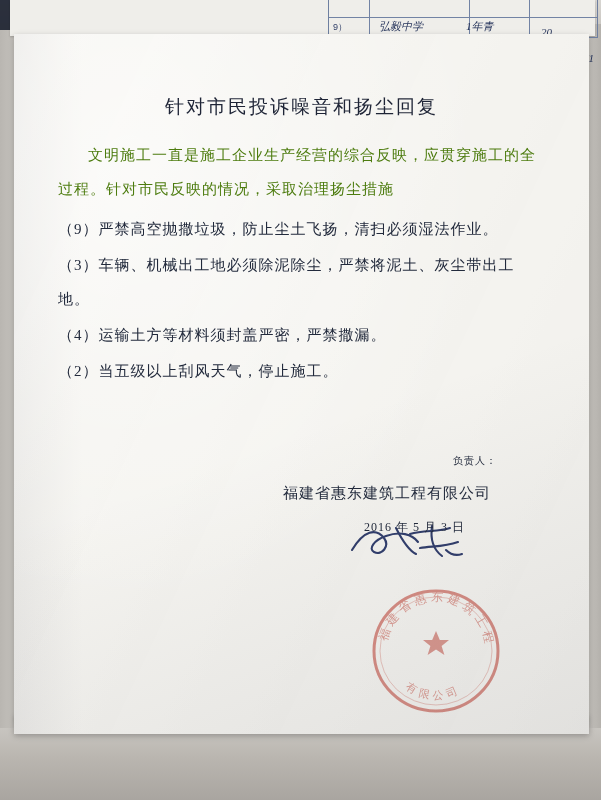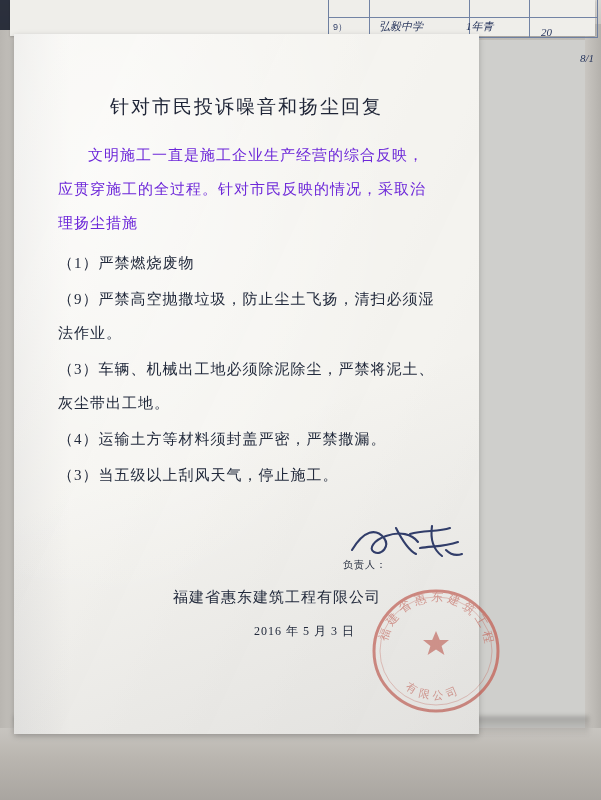--- a/index.html
+++ b/index.html
@@ -99,21 +99,21 @@
     color: #27355c;
     font-family: "Liberation Serif", serif;
     font-style: italic;
     font-size: 11px;
   }
 
   
   .paper {
     position: absolute;
     left: 14px; top: 34px;
-    width: 465px; height: 700px;
+    width: 575px; height: 700px;
     background: #f7f6f2;
     box-shadow: 0 2px 6px rgba(0,0,0,.22);
   }
   .paper::after {
     
     content: "";
     position: absolute;
     inset: 0;
     background:
       radial-gradient(ellipse at 20% 20%, rgba(255,255,255,.55) 0%, rgba(255,255,255,0) 55%),
@@ -141,21 +141,21 @@
     letter-spacing: 2px;
     color: #1e2436;
     margin: 26px 0 18px 0;
     font-weight: normal;
   }
   .doc-para {
     font-size: 15px;
     line-height: 34px;
     text-indent: 2em;
     letter-spacing: 1px;
-    color: #6d28d9;
+    color: #4d7c0f;
     margin: 0 0 6px 0;
   }
   .doc-item {
     font-size: 15px;
     line-height: 34px;
     letter-spacing: 1px;
     color: #222a3c;
     margin: 0 0 2px 0;
   }
   .sign-block {
@@ -239,25 +239,24 @@
   </div>
 
   <div class="paper-edge-shadow"></div>
   <div class="paper">
     <div class="doc-body">
 
       <h1 class="doc-title">针对市民投诉噪音和扬尘回复</h1>
 
       <p class="doc-para">文明施工一直是施工企业生产经营的综合反映，应贯穿施工的全过程。针对市民反映的情况，采取治理扬尘措施</p>
 
-      <p class="doc-item">（1）严禁燃烧废物</p>
       <p class="doc-item">（9）严禁高空抛撒垃圾，防止尘土飞扬，清扫必须湿法作业。</p>
       <p class="doc-item">（3）车辆、机械出工地必须除泥除尘，严禁将泥土、灰尘带出工地。</p>
       <p class="doc-item">（4）运输土方等材料须封盖严密，严禁撒漏。</p>
-      <p class="doc-item">（3）当五级以上刮风天气，停止施工。</p>
+      <p class="doc-item">（2）当五级以上刮风天气，停止施工。</p>
 
       <div class="sign-block">
         <div class="sign-line">负责人：</div>
         <div class="sign-company">福建省惠东建筑工程有限公司</div>
         <div class="sign-date">2016 年 5 月 3 日</div>
       </div>
     </div>
 
     <svg class="signature" viewBox="0 0 120 48">
       <g fill="none" stroke="#1b2a5e" stroke-width="2.1" stroke-linecap="round" stroke-linejoin="round" opacity="0.9">

